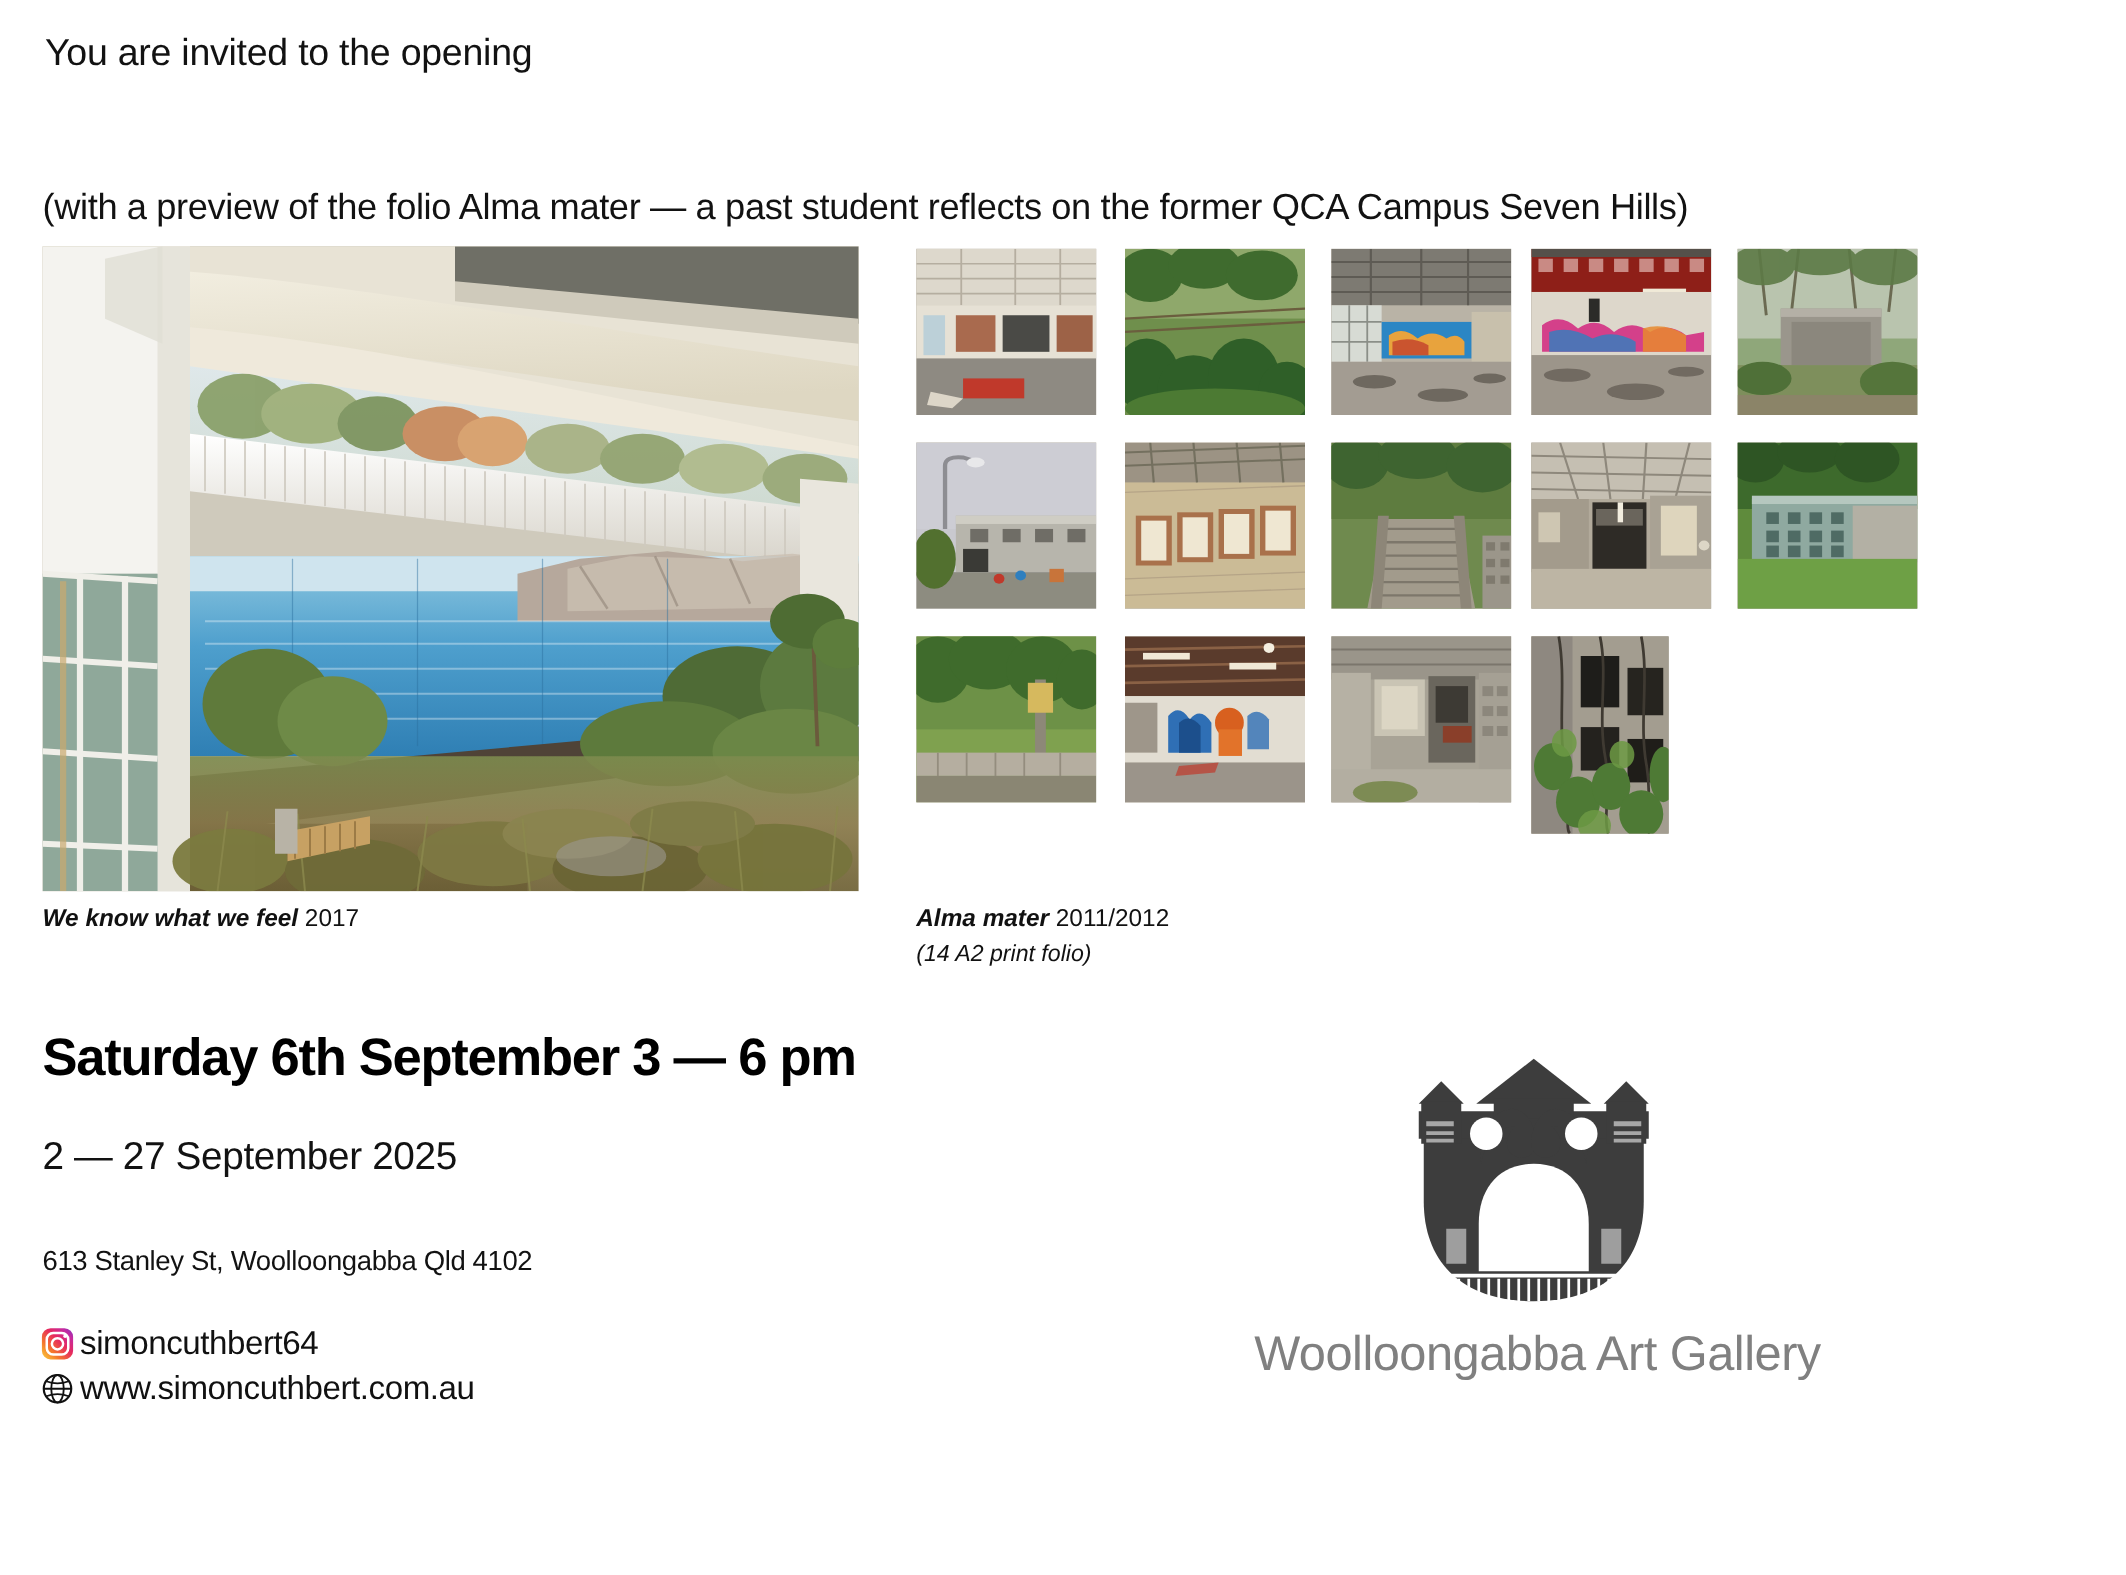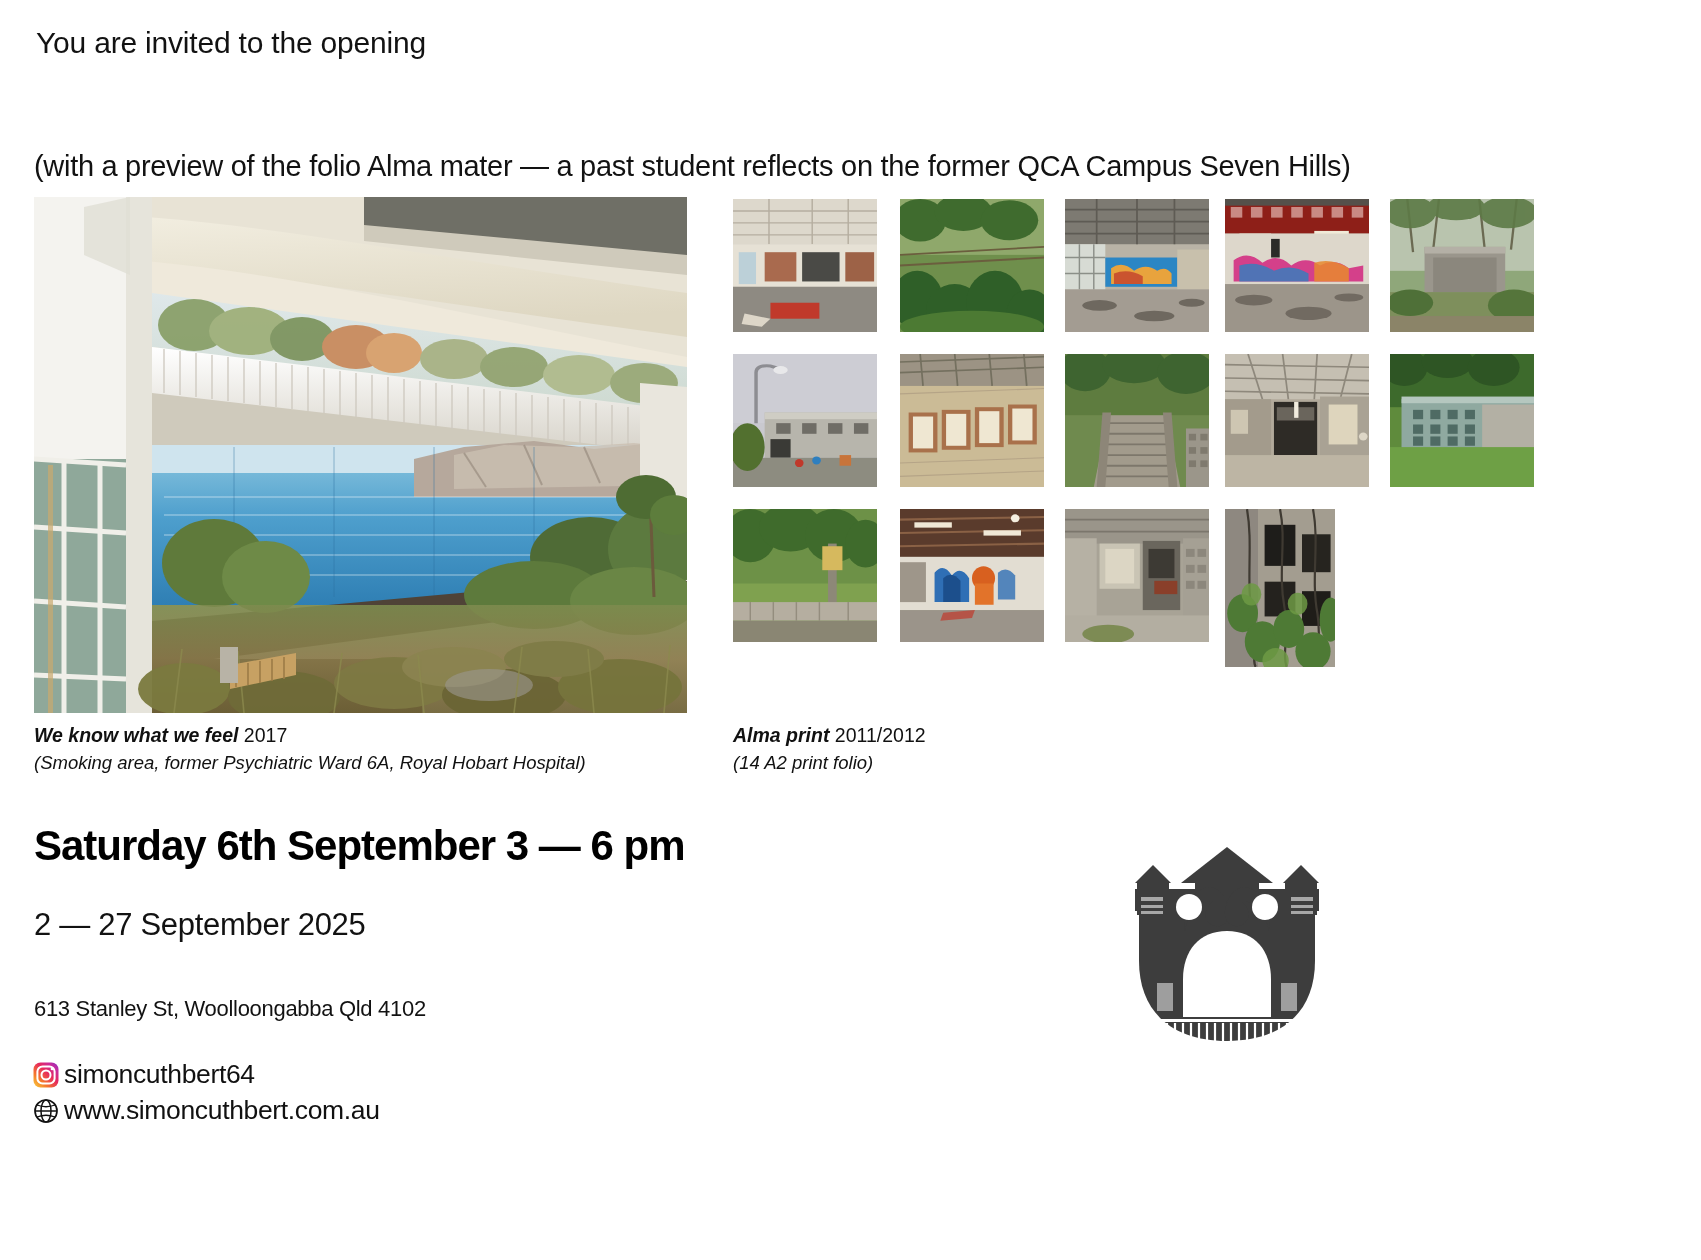--- a/index.html
+++ b/index.html
@@ -272,21 +272,20 @@
       <g>
         <path d="M616 300 L620 400" stroke="#6b5a3c" stroke-width="3" fill="none"></path>
         <ellipse cx="612" cy="300" rx="30" ry="22" fill="#4e6c33"></ellipse>
         <ellipse cx="640" cy="318" rx="24" ry="20" fill="#5d7d3c"></ellipse>
       </g>
     </svg>
   </div>
 
   <div class="hero-cap">
     <div class="l1"><i>We know what we feel</i><span> 2017</span></div>
-    <div class="l2">(Smoking area, former Psychiatric Ward 6A, Royal Hobart Hospital)</div>
   </div>
 
   <div class="grid">
       <div class="thumb" style="left: 0px; top: 0px; width: 144px; height: 133px;">
         <svg viewBox="0 0 100 100" preserveAspectRatio="none">
           <rect width="100" height="100" fill="#cfc9bd"></rect>
           <rect y="0" width="100" height="34" fill="#ddd8cc"></rect>
           <g stroke="#b5aea0" stroke-width="1">
             <line x1="0" y1="9" x2="100" y2="9"></line>
             <line x1="0" y1="18" x2="100" y2="18"></line>
@@ -643,21 +642,21 @@
           <g fill="#6e9a45" opacity=".85">
             <ellipse cx="24" cy="54" rx="9" ry="7"></ellipse>
             <ellipse cx="66" cy="60" rx="9" ry="7"></ellipse>
             <ellipse cx="46" cy="96" rx="12" ry="8"></ellipse>
           </g>
         </svg>
       </div>
     </div>
 
   <div class="grid-cap">
-    <div class="l1"><i>Alma print</i><span> 2011/2012</span></div>
+    <div class="l1"><i>Alma mater</i><span> 2011/2012</span></div>
     <div class="l2">(14 A2 print folio)</div>
   </div>
 
   <div class="event-head">Saturday 6th September 3 — 6 pm</div>
   <div class="dates">2 — 27 September 2025</div>
   <div class="addr">613 Stanley St, Woolloongabba Qld 4102</div>
 
   <div class="contact">
     <div class="crow">
       <span class="gl">
@@ -753,14 +752,15 @@
           <line x1="194" y1="178" x2="194" y2="196"></line>
         <line x1="202" y1="178" x2="202" y2="196"></line>
           <line x1="210" y1="178" x2="210" y2="196"></line>
         <line x1="218" y1="178" x2="218" y2="196"></line>
           <line x1="226" y1="178" x2="226" y2="196"></line>
       </g>
       <rect x="62" y="174" width="176" height="3" fill="#fff"></rect>
     </svg>
   </div>
 
+  <div class="gallery-name">Woolloongabba Art Gallery</div>
 
 </div>
 
 </body></html>

